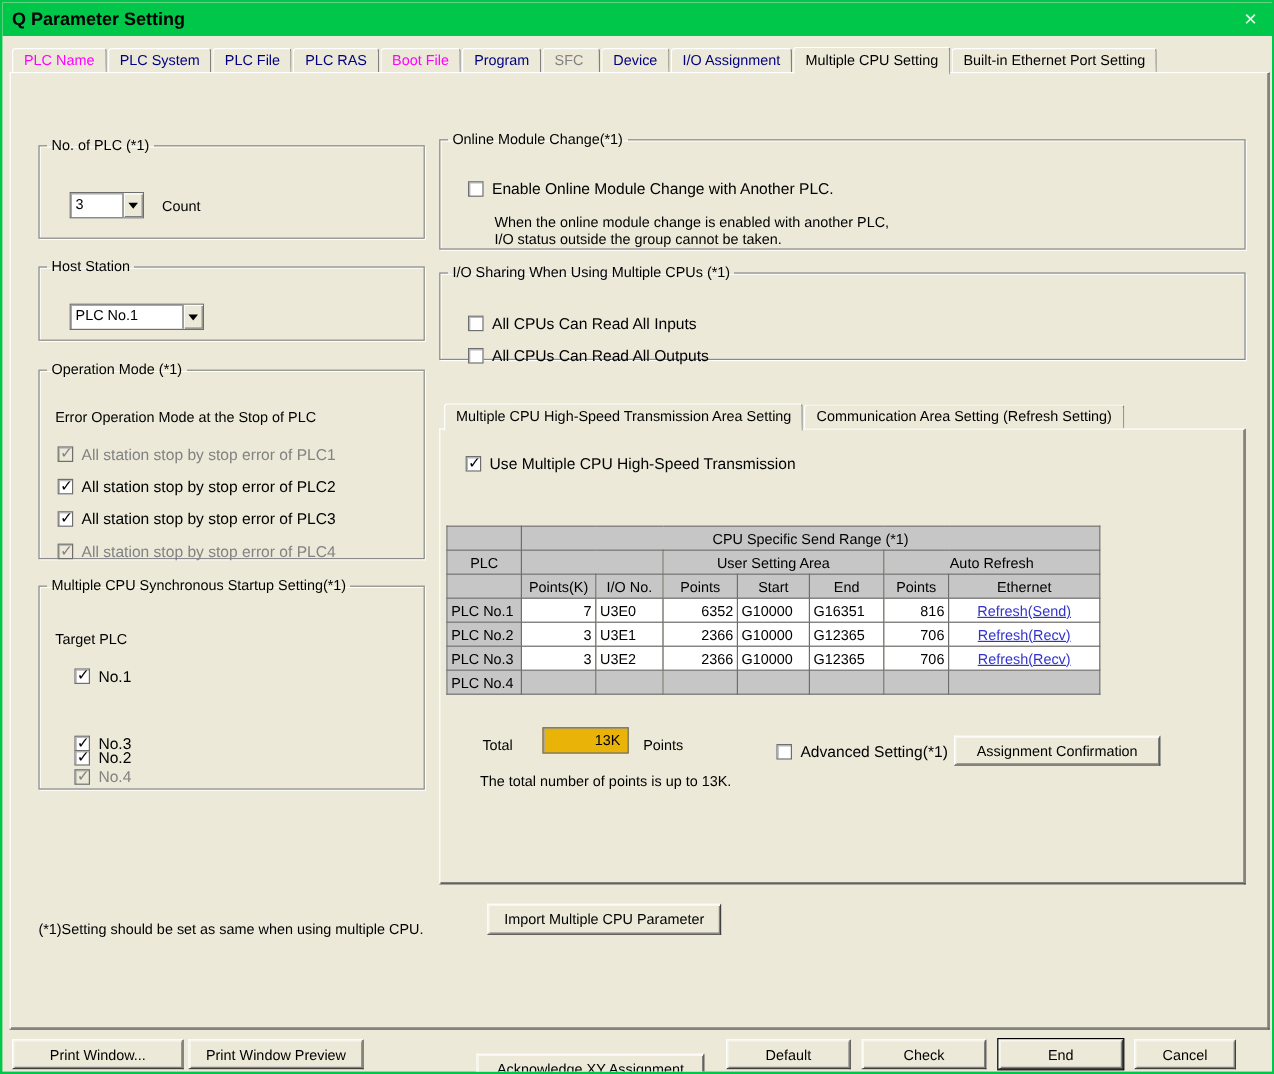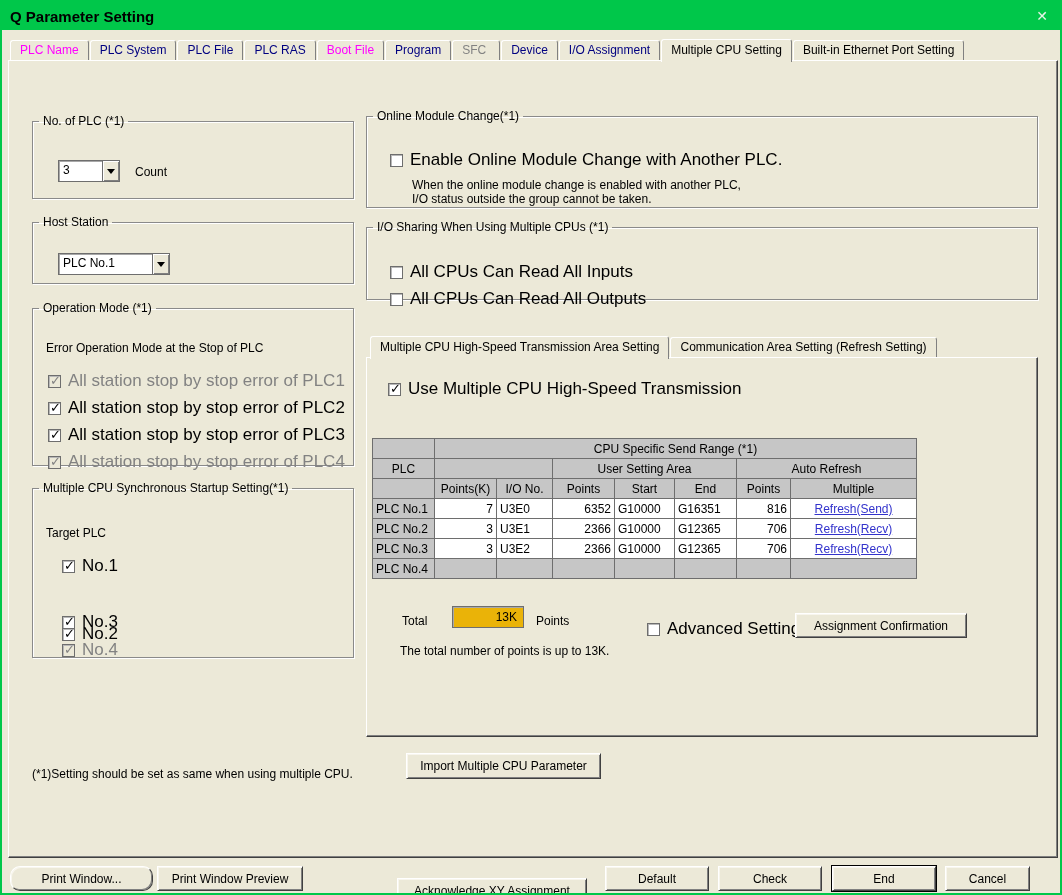--- a/index.html
+++ b/index.html
@@ -8,21 +8,21 @@
   .titlebar{position:absolute;left:0;top:0;right:0;height:28px;display:flex;align-items:center;justify-content:space-between;padding:0 12px 0 8px;}
   .title{font-size:15px;font-weight:bold;color:#000;}
   .close{font-size:14px;color:#E8F4E8;}
   .tabs{position:absolute;display:flex;align-items:flex-end;z-index:4;}
   .tab{height:20px;line-height:19px;padding:0 9px;font-size:12px;background:#ECE9D8;border:1px solid #808080;border-bottom:none;border-top-color:#FFF;border-left-color:#FFF;border-radius:3px 3px 0 0;margin-right:1px;white-space:nowrap;cursor:default;}
   .tab.active{height:23px;line-height:21px;margin-bottom:-2px;position:relative;z-index:6;}
   .page3d{position:absolute;background:#ECE9D8;border:1px solid;border-color:#FFF #404040 #404040 #FFF;box-shadow:inset -1px -1px 0 #808080;}
   fieldset{position:absolute;border:1px solid #8a8a8a;box-shadow:1px 1px 0 #FFF,inset 1px 1px 0 #FFF;background:transparent;}
   legend{font-size:12px;padding:0 4px;margin-left:6px;color:#000;}
   .lbl{position:absolute;font-size:12px;white-space:nowrap;color:#000;}
-  .cbrow{position:absolute;display:flex;align-items:center;gap:7px;font-size:17px;white-space:nowrap;color:#000;}
+  .cbrow{position:absolute;display:flex;align-items:center;gap:7px;font-size:13px;white-space:nowrap;color:#000;}
   .cb{width:13px;height:13px;background:#FFF;border:1px solid #6e6e6e;box-shadow:inset 1px 1px 0 #b8b8b8;position:relative;flex:0 0 auto;}
   .cb.checked::after{content:"\2713";position:absolute;left:1px;top:-3px;font-size:13px;font-weight:bold;color:#000;}
   .cbrow.disabled .cb{background:#ECE9D8;}
   .cbrow.disabled .cb.checked::after{color:#828282;}
   .cbrow.disabled .cblabel{color:#828282;}
   .combo{position:absolute;background:#FFF;border:1px solid #6e6e6e;box-shadow:inset 1px 1px 0 #a8a8a8;display:flex;align-items:stretch;}
   .combo-value{flex:1;font-size:12px;padding:2px 4px;overflow:hidden;white-space:nowrap;}
   .combo-btn{width:17px;background:#ECE9D8;border-left:1px solid #6e6e6e;box-shadow:inset 1px 1px 0 #FFF,inset -1px -1px 0 #808080;display:flex;align-items:center;justify-content:center;}
   .arrow-down{width:0;height:0;border-left:4px solid transparent;border-right:4px solid transparent;border-top:5px solid #000;}
   .btn{position:absolute;font-size:12px;color:#000;background:#ECE9D8;border:1px solid;border-color:#FFF #404040 #404040 #FFF;box-shadow:inset 1px 1px 0 #f8f6ee,inset -1px -1px 0 #808080;display:flex;align-items:center;justify-content:center;white-space:nowrap;cursor:default;}
@@ -185,21 +185,21 @@
         <td class="hd" colspan="2">Auto Refresh</td>
       </tr>
       <tr>
         <td class="hd"></td>
         <td class="hd">Points(K)</td>
         <td class="hd">I/O No.</td>
         <td class="hd">Points</td>
         <td class="hd">Start</td>
         <td class="hd">End</td>
         <td class="hd">Points</td>
-        <td class="hd">Multiple</td>
+        <td class="hd">Ethernet</td>
       </tr>
       <tr>
         <td class="rowhd">PLC No.1</td>
         <td class="num">7</td>
         <td class="txt">U3E0</td>
         <td class="num">6352</td>
         <td class="txt">G10000</td>
         <td class="txt">G16351</td>
         <td class="num">816</td>
         <td class="ctr"><span class="lnk" style="color: rgb(51, 51, 204);">Refresh(Send)</span></td>
@@ -249,21 +249,21 @@
       <span class="cblabel">Advanced Setting(*1)</span>
     </div>
     <div class="btn" style="left:428px;top:255px;width:172px;height:25px;">Assignment Confirmation</div>
 
     <span class="lbl" style="left:33px;top:286px;">The total number of points is up to 13K.</span>
   </div>
 
   <span class="lbl" style="left:30px;top:765px;">(*1)Setting should be set as same when using multiple CPU.</span>
   <div class="btn" style="left:404px;top:751px;width:195px;height:26px;">Import Multiple CPU Parameter</div>
 
-  <div class="btn" style="left:8px;top:864px;width:143px;height:25px;border-radius:10px;">Print Window...</div>
+  <div class="btn" style="left:8px;top:864px;width:143px;height:25px;">Print Window...</div>
   <div class="btn" style="left:155px;top:864px;width:146px;height:25px;">Print Window Preview</div>
   <div class="btn" style="left:395px;top:864px;width:190px;height:25px;margin-top:12px;">Acknowledge XY Assignment</div>
   <div class="btn" style="left:603px;top:864px;width:104px;height:25px;">Default</div>
   <div class="btn" style="left:716px;top:864px;width:104px;height:25px;">Check</div>
   <div class="btn default" style="left:830px;top:864px;width:104px;height:25px;">End</div>
   <div class="btn" style="left:943px;top:864px;width:85px;height:25px;">Cancel</div>
 
 </div>
 
 </body></html>

